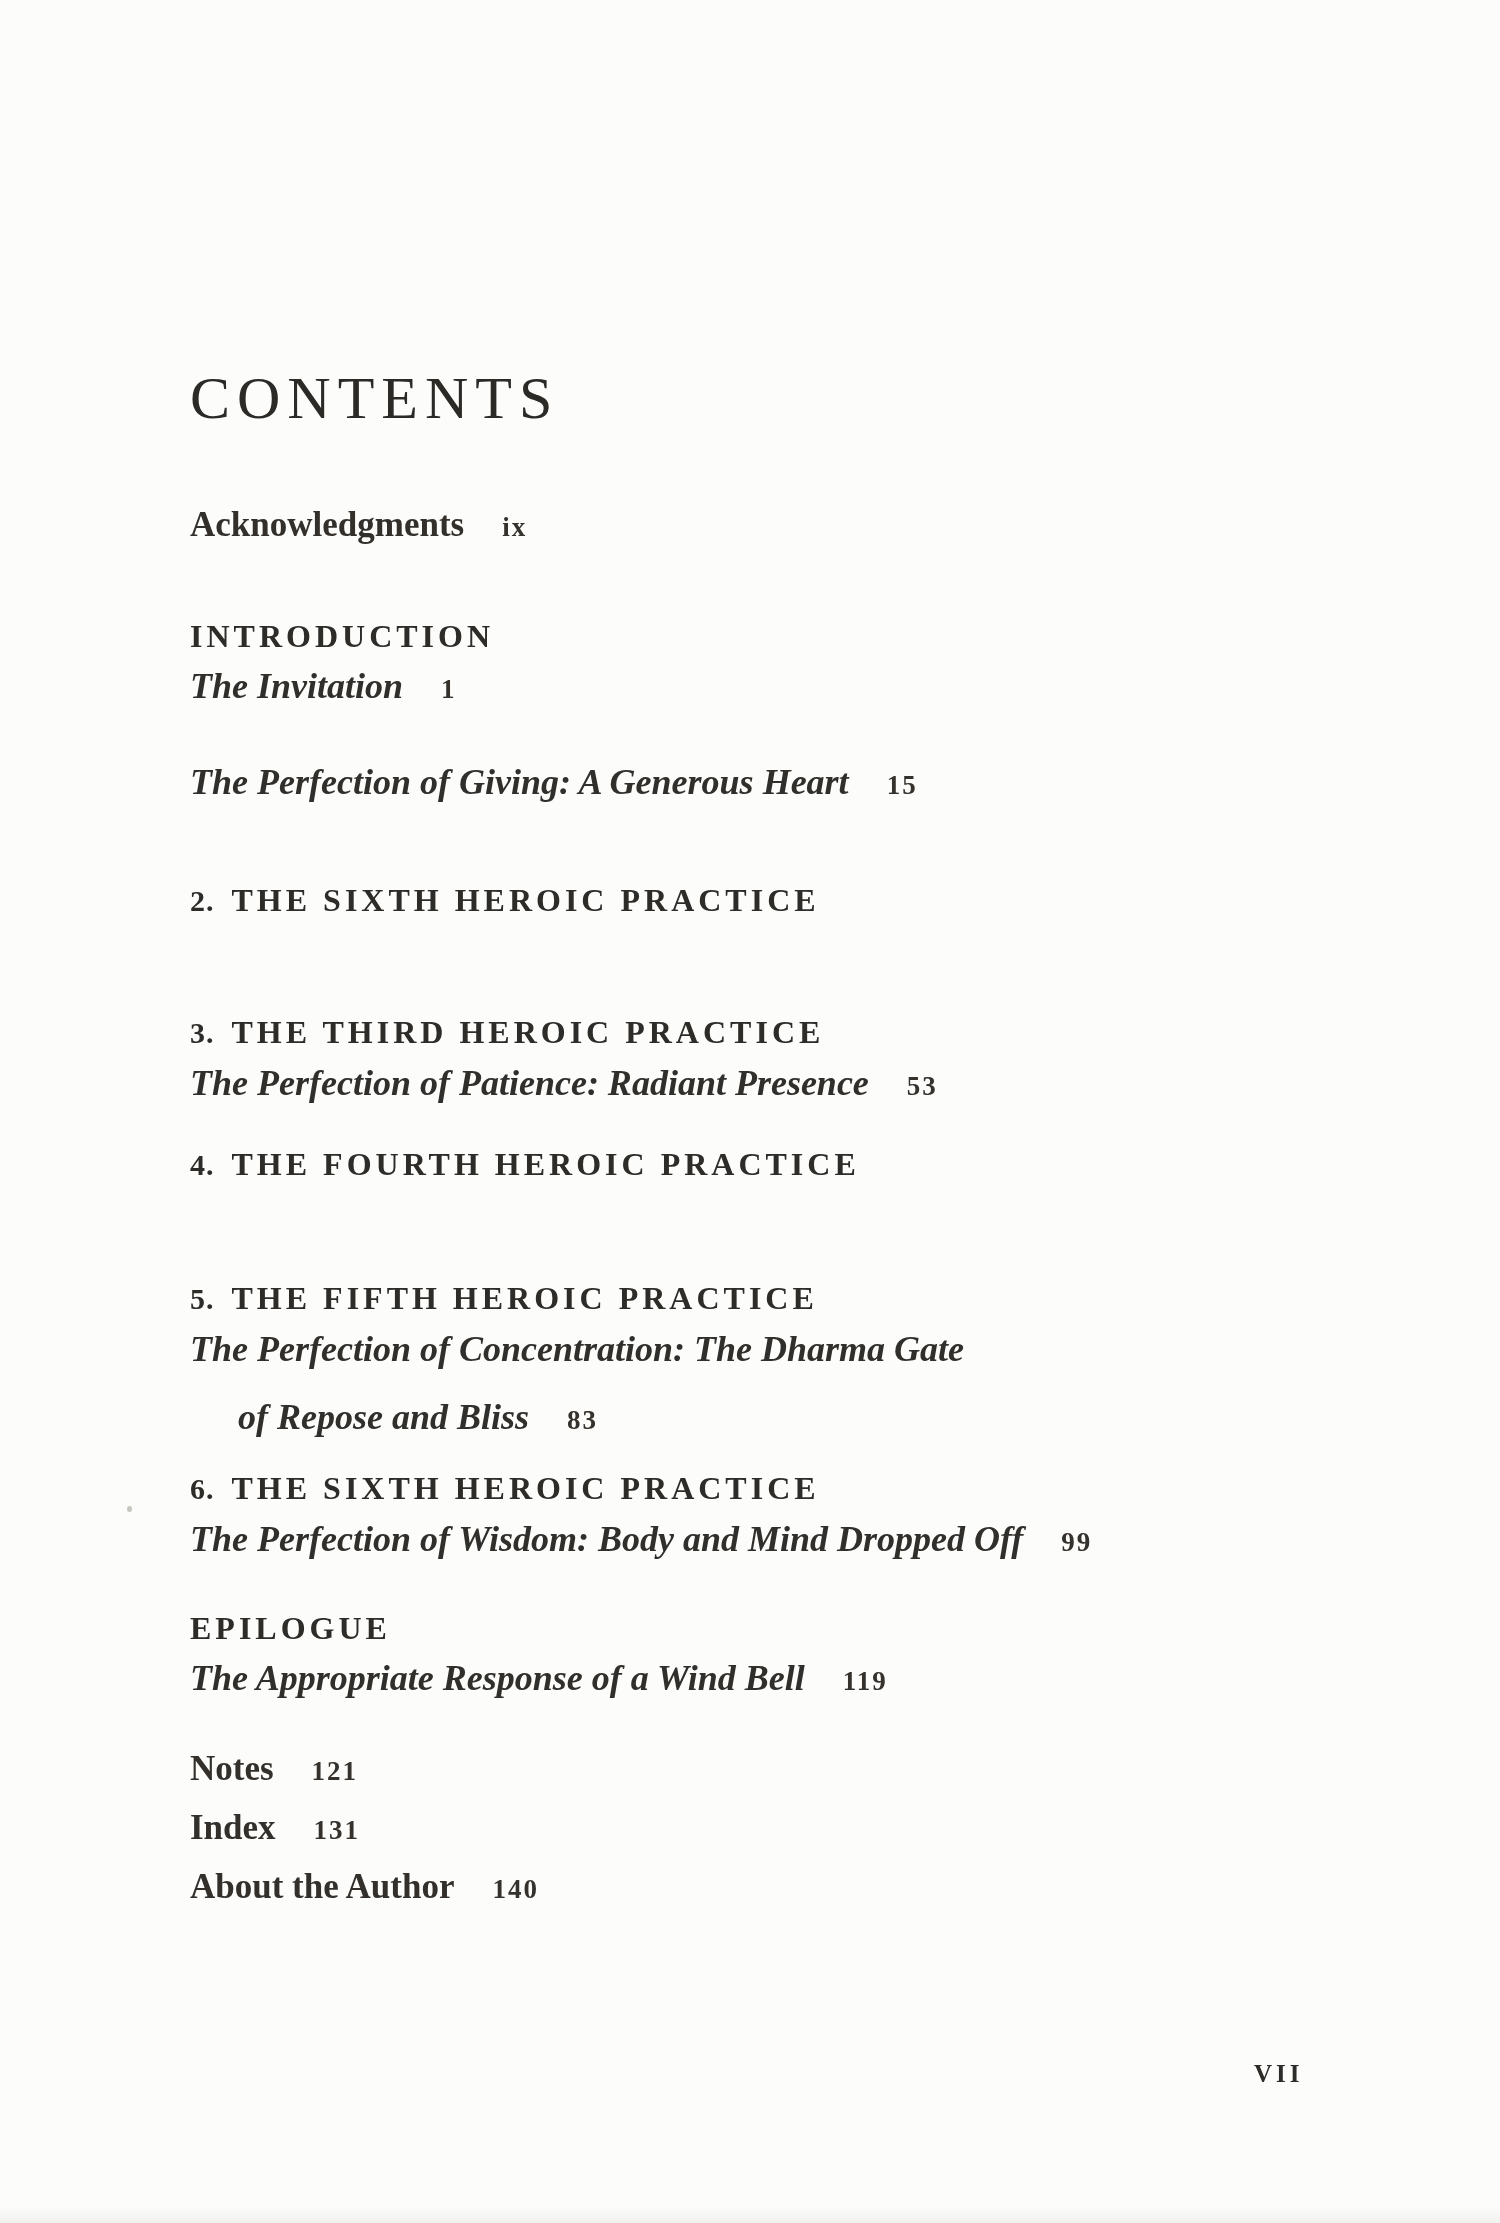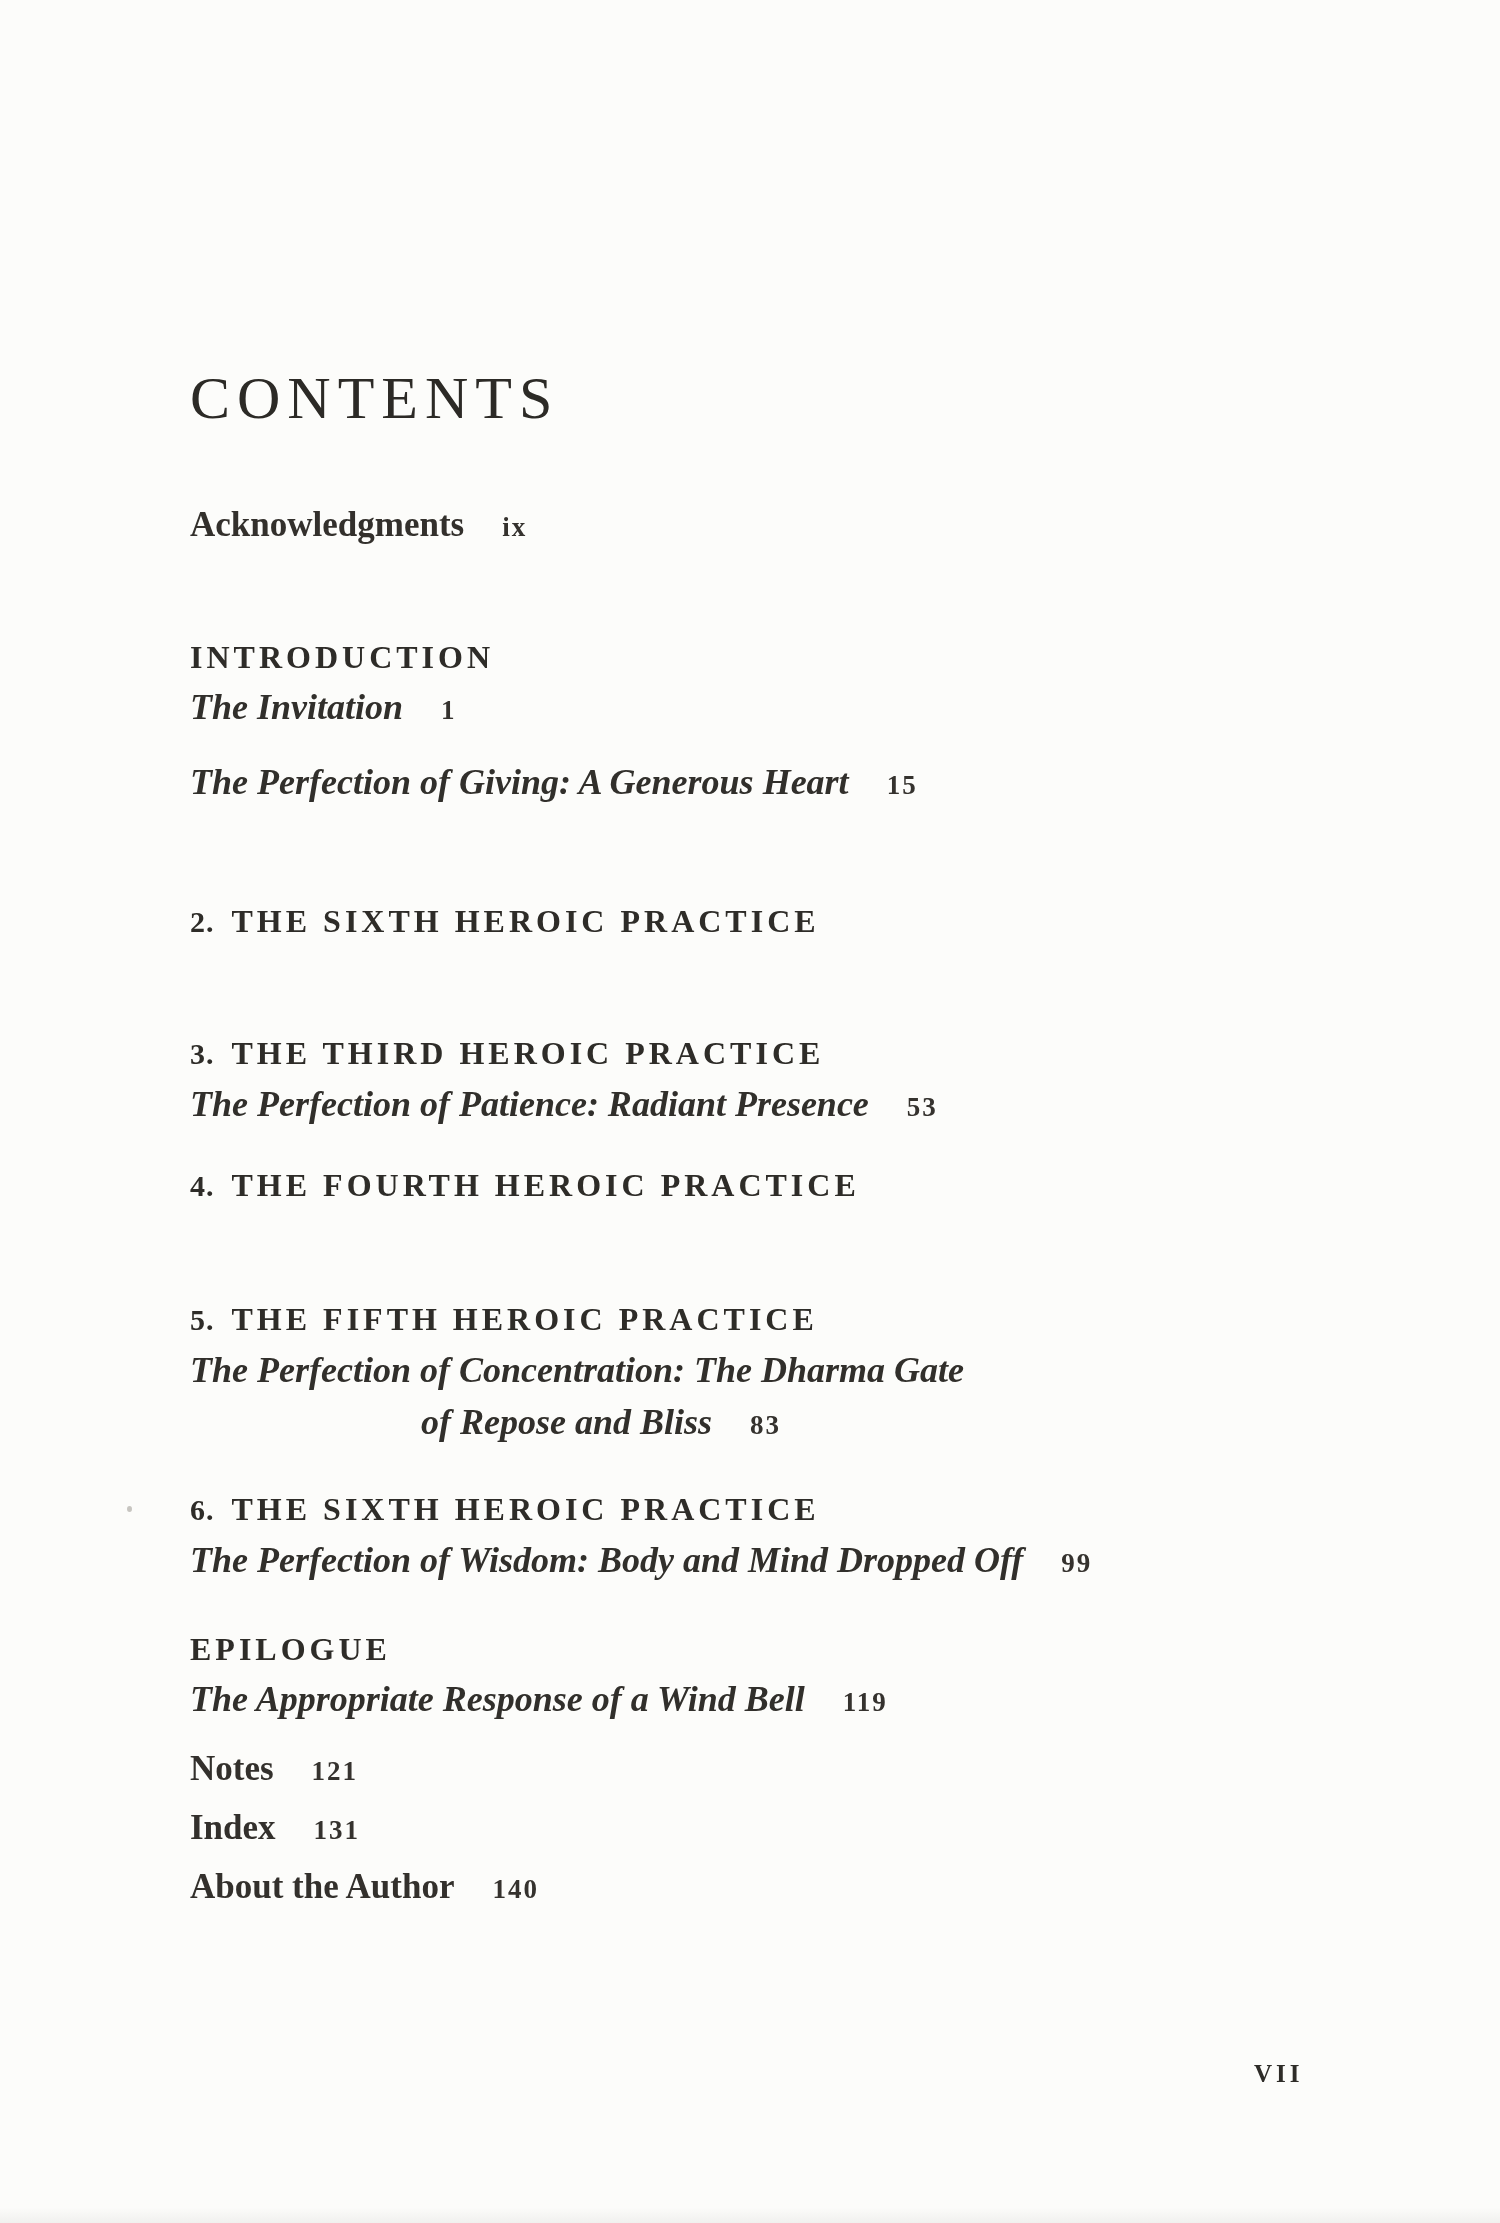--- a/index.html
+++ b/index.html
@@ -40,31 +40,31 @@
     font-size: 60px; line-height: 1; font-weight: 400;
     letter-spacing: 7px; color: #2c2a26; white-space: nowrap;
   }
   .entry, .section, .back-matter, .folio {
     position: absolute; left: 190px; white-space: nowrap; font-weight: bold;
   }
   .roman-label {
     font-size: 35px; color: #33302c;
   }
   .head {
-    font-size: 32px; letter-spacing: 4px; line-height: 36px; color: #2e2c28; margin-top: 21px;
+    font-size: 32px; letter-spacing: 4px; line-height: 36px; color: #2e2c28;
   }
   .head .num {
     display: inline-block; margin-right: 17px;
     font-size: 30px; letter-spacing: 1px;
   }
   .sub {
     font-size: 36px; font-style: italic; line-height: 44px;
     margin-top: 10px; color: #312f2b;
   }
-  .sub.cont { margin-left: 48px; margin-top: 8px; text-align: center; }
+  .sub.cont { margin-left: 48px; margin-top: 24px; }
   .pg {
     font-style: normal; font-size: 27px; letter-spacing: 2px;
     margin-left: 38px; color: #35322e;
   }
   .back-matter .row { line-height: 53px; }
   .folio {
     left: 1254px; top: 2060px;
     font-size: 25px; letter-spacing: 4px; color: #2e2c28;
   }
 </style>

